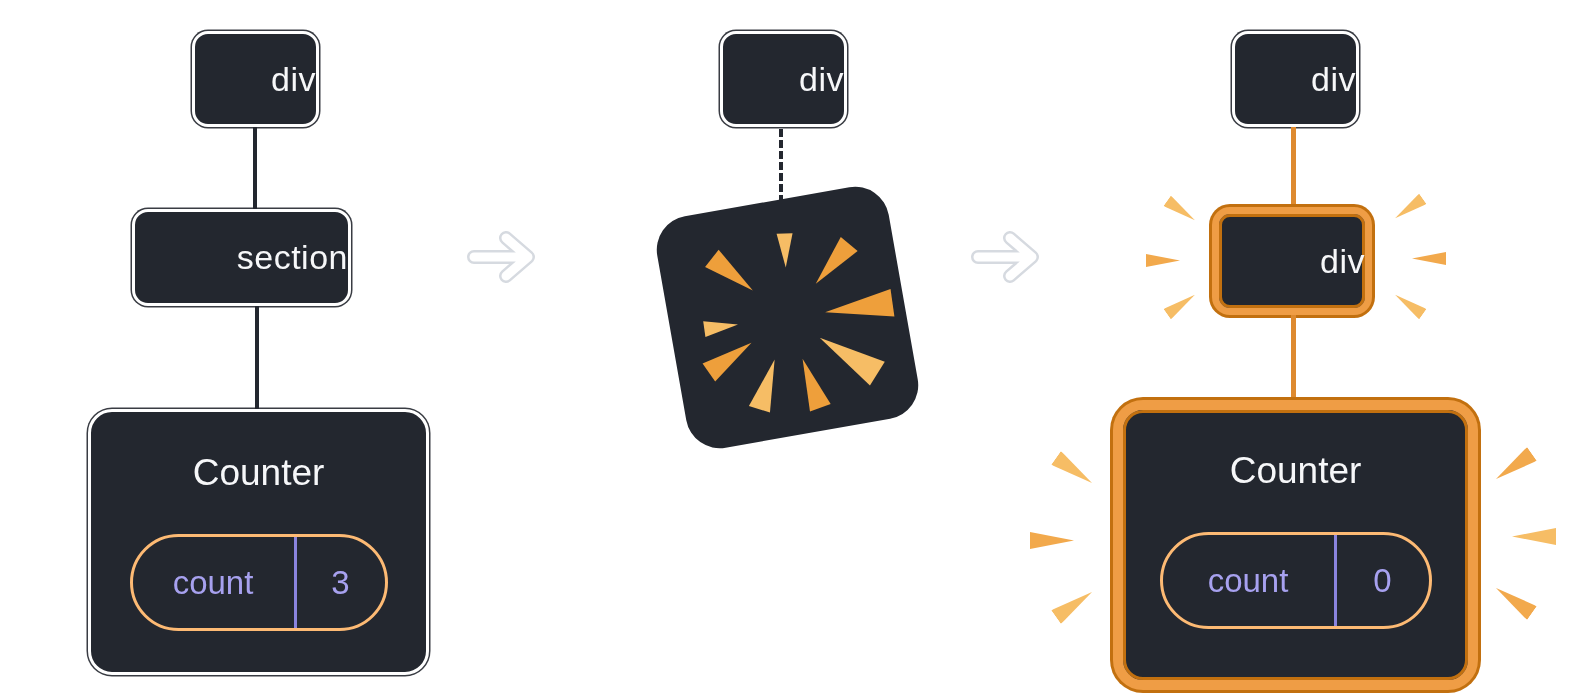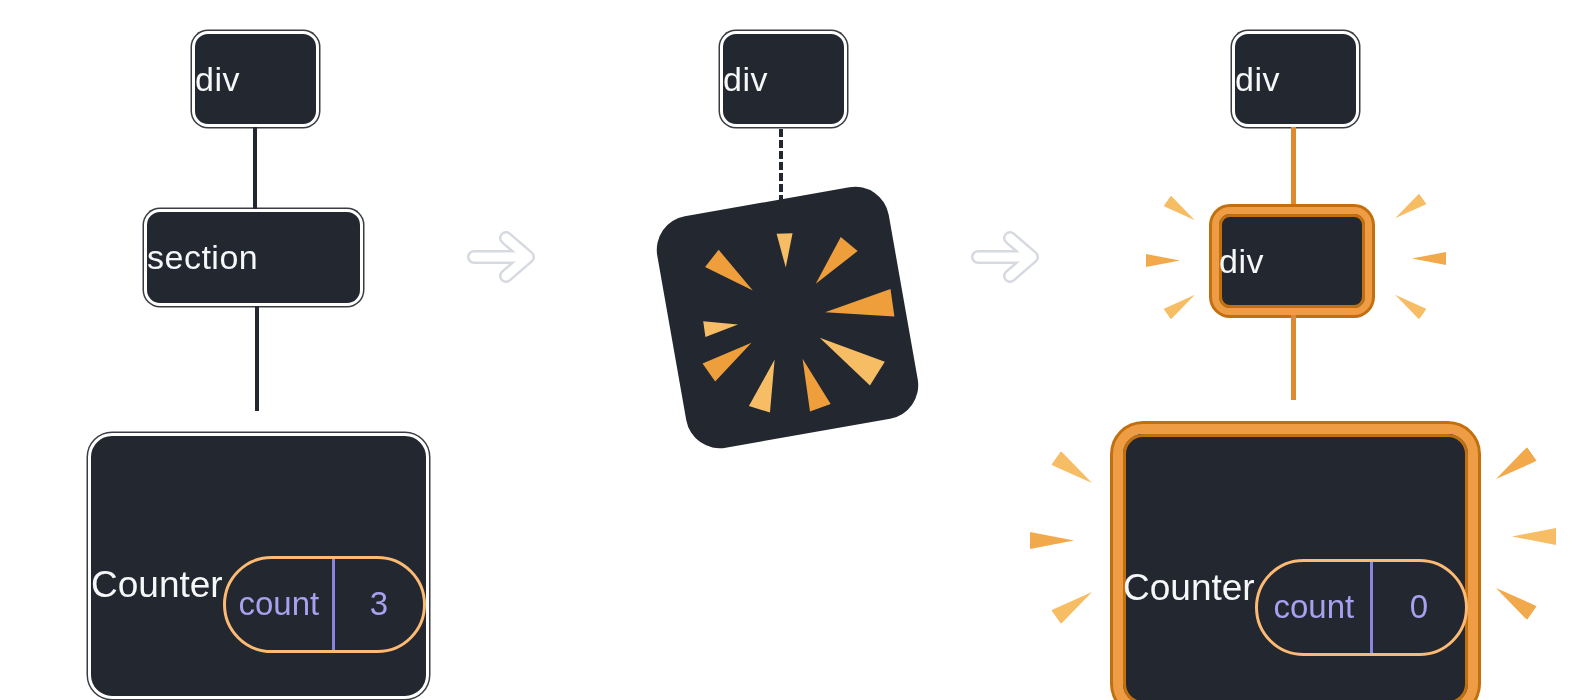--- a/index.html
+++ b/index.html
@@ -5,34 +5,34 @@
   html,body{margin:0;padding:0;background:#ffffff;}
   .canvas{
     position:relative;width:1588px;height:700px;background:#ffffff;overflow:hidden;
     font-family:"Liberation Sans",sans-serif;
   }
   
   .node{
     position:absolute;box-sizing:border-box;background:#23272F;
     border:3px solid #ffffff;border-radius:16px;
     box-shadow:0 0 0 1.5px rgba(35,39,47,.9);
-    display:flex;align-items:center;justify-content:flex-start;
+    display:flex;align-items:center;justify-content:flex-end;
     color:#F6F7F9;font-size:34px;letter-spacing:.5px;
   }
   
   .vline{position:absolute;width:4px;background:#23272F;}
   .vline.orange{width:5px;background:#DE8A2F;}
   .dash{position:absolute;width:0;border-left:4px dashed #23272F;}
   
   .counter{
     position:absolute;box-sizing:border-box;background:#23272F;
     border:3px solid #ffffff;border-radius:24px;
     box-shadow:0 0 0 1.5px rgba(35,39,47,.9);
-    display:flex;flex-direction:row;align-items:center;
-    color:#F6F7F9;padding-top:38px;margin-top:24px;
+    display:flex;flex-direction:column;align-items:center;
+    color:#F6F7F9;padding-top:38px;
   }
   .counter .title{font-size:37px;line-height:46px;font-weight:500;}
   .pill{
     box-sizing:border-box;margin-top:38px;border:3px solid #fdba74;border-radius:999px;
     display:flex;align-items:stretch;color:#A7A1EF;font-size:33px;background:transparent;
   }
   .pill .key{flex:1;display:flex;align-items:center;justify-content:center;}
   .pill .val{display:flex;align-items:center;justify-content:center;border-left:3px solid #8A84DE;}
   
   .hl{
@@ -52,21 +52,21 @@
 <body>
 
 <div class="canvas">
 
   <div class="node" style="left:192px;top:31px;width:127px;height:96px">
     <span>div</span>
   </div>
 
   <div class="vline" style="left:253px;top:127px;height:84px"></div>
 
-  <div class="node" style="left:144px;top:209px;width:219px;height:97px">
+  <div class="node" style="left:132px;top:209px;width:219px;height:97px">
     <span>section</span>
   </div>
 
   <div class="vline" style="left:255px;top:306px;height:105px"></div>
 
   <div class="counter" style="left:88px;top:409px;width:341px;height:266px">
     <div class="title">Counter</div>
     <div class="pill" style="width:258px;height:97px">
       <span class="key">count</span>
       <span class="val" style="width:88px">3</span>

